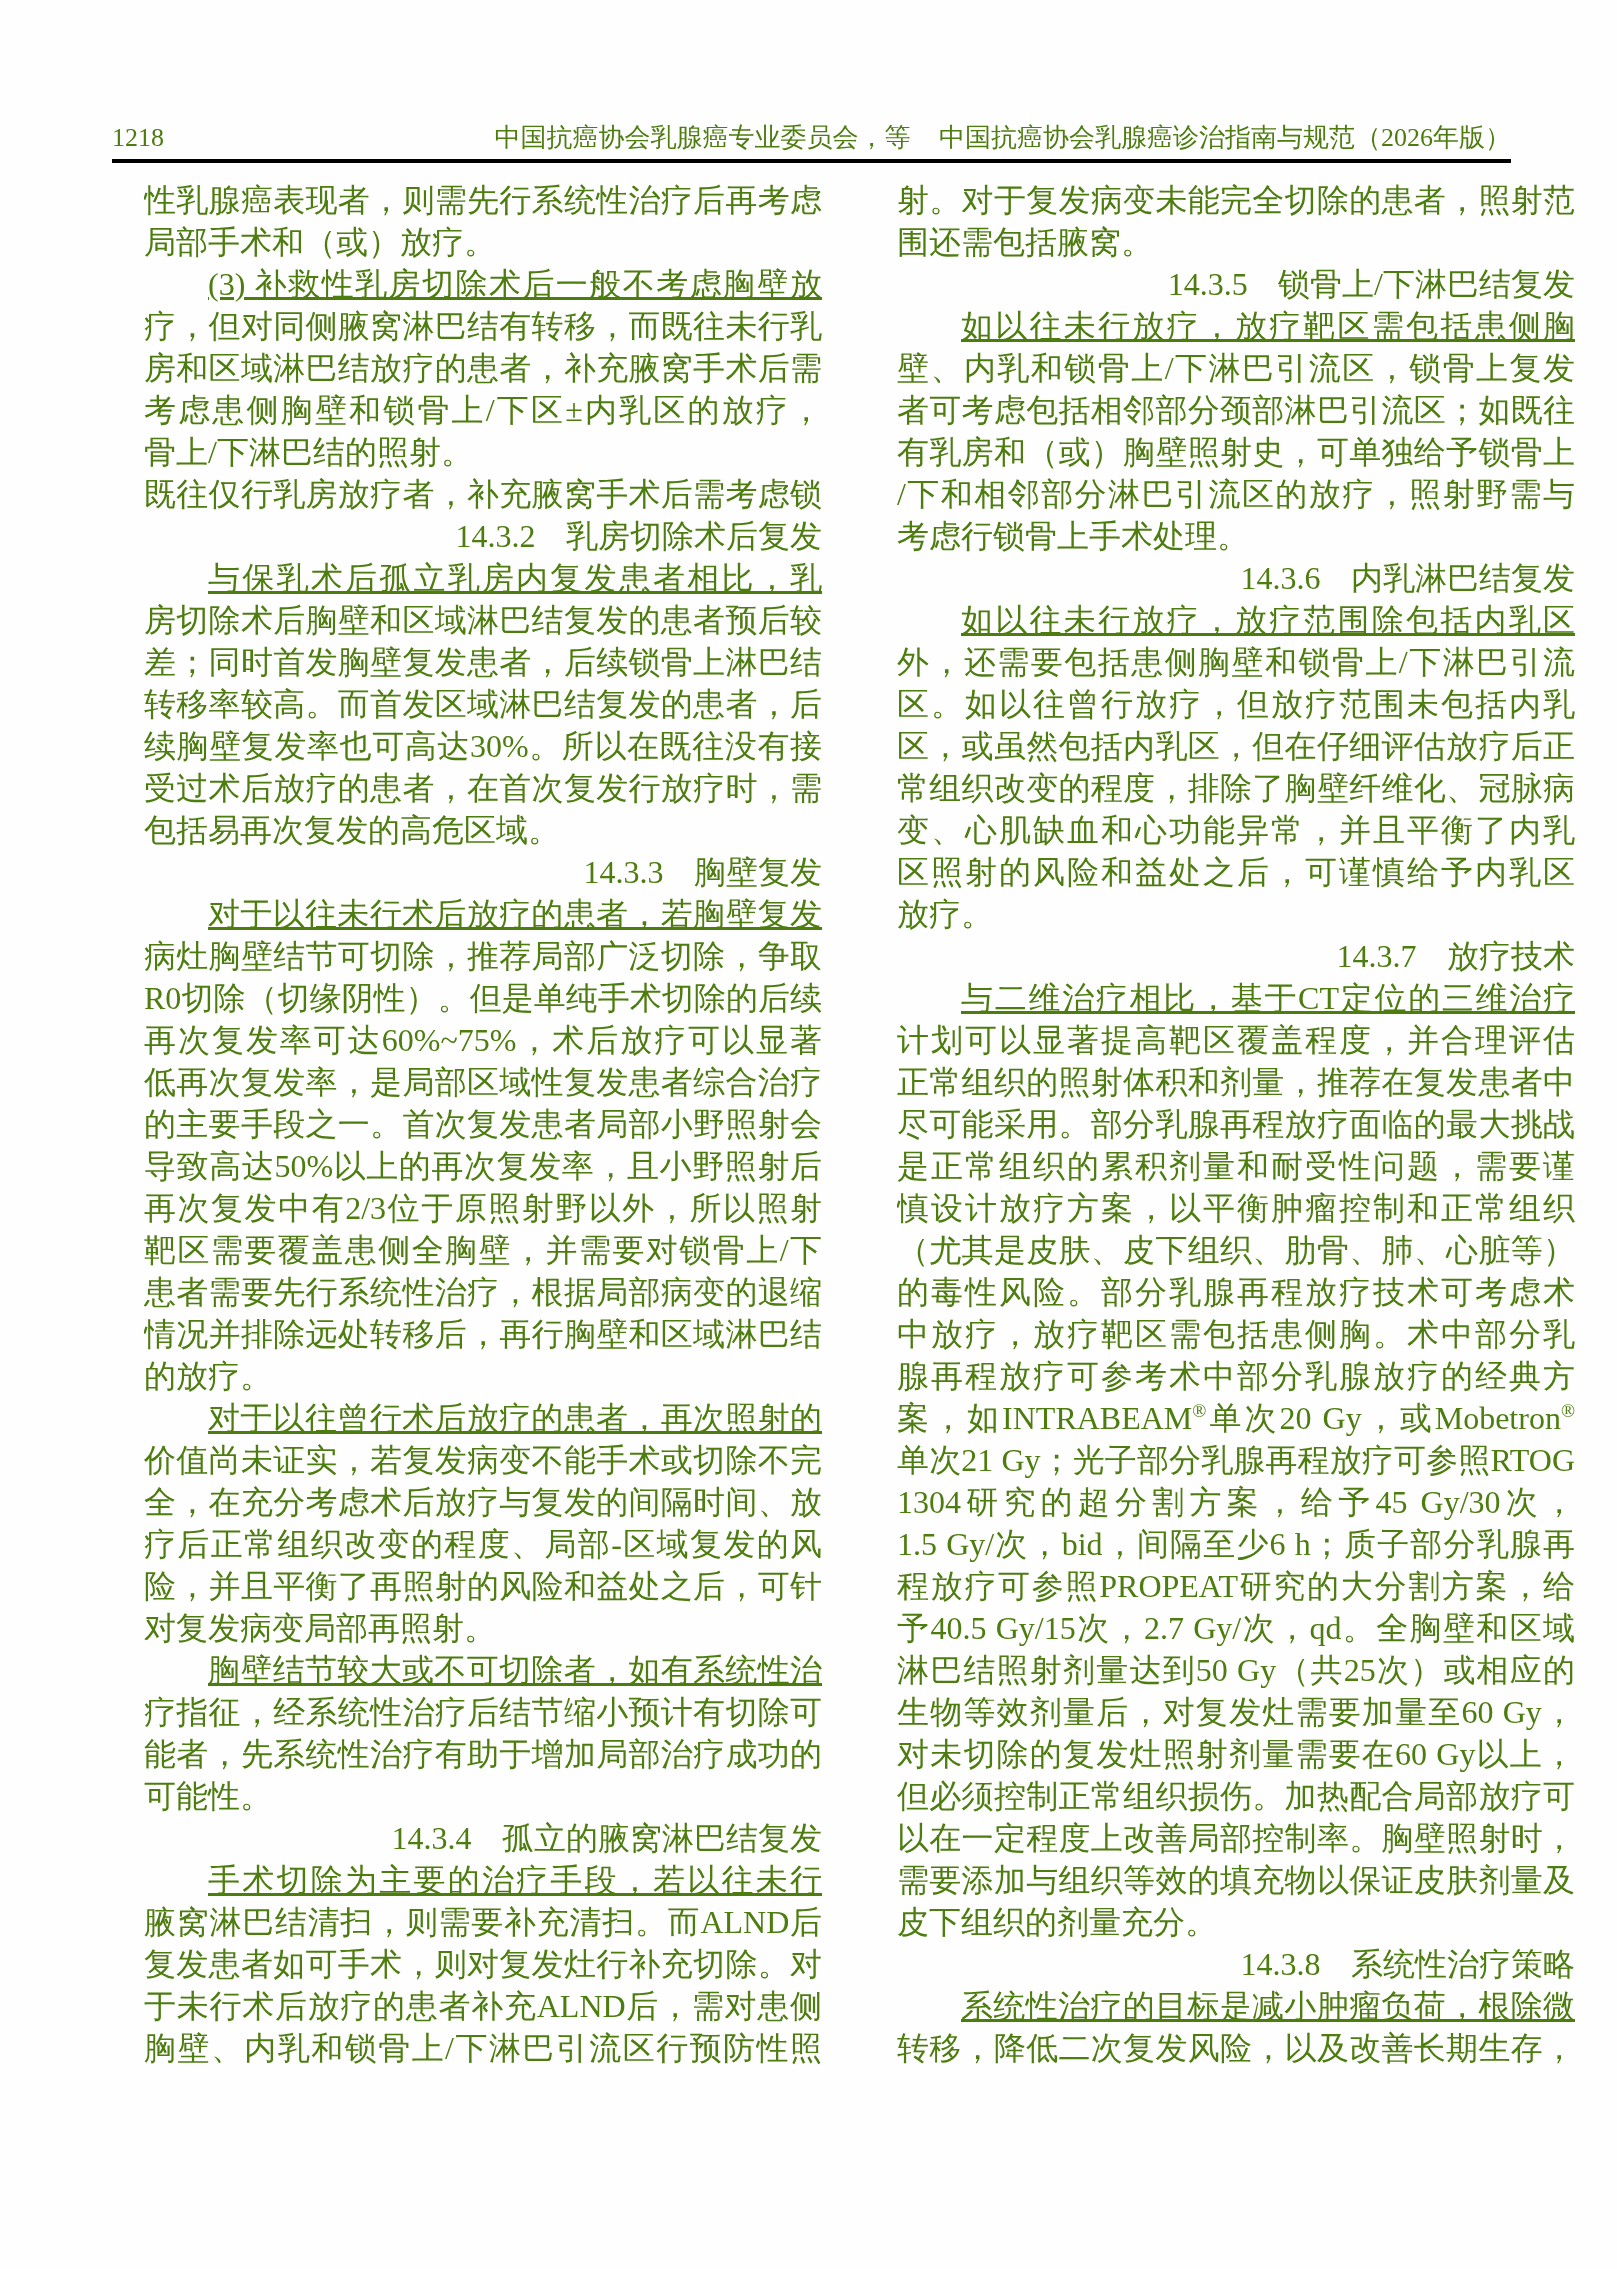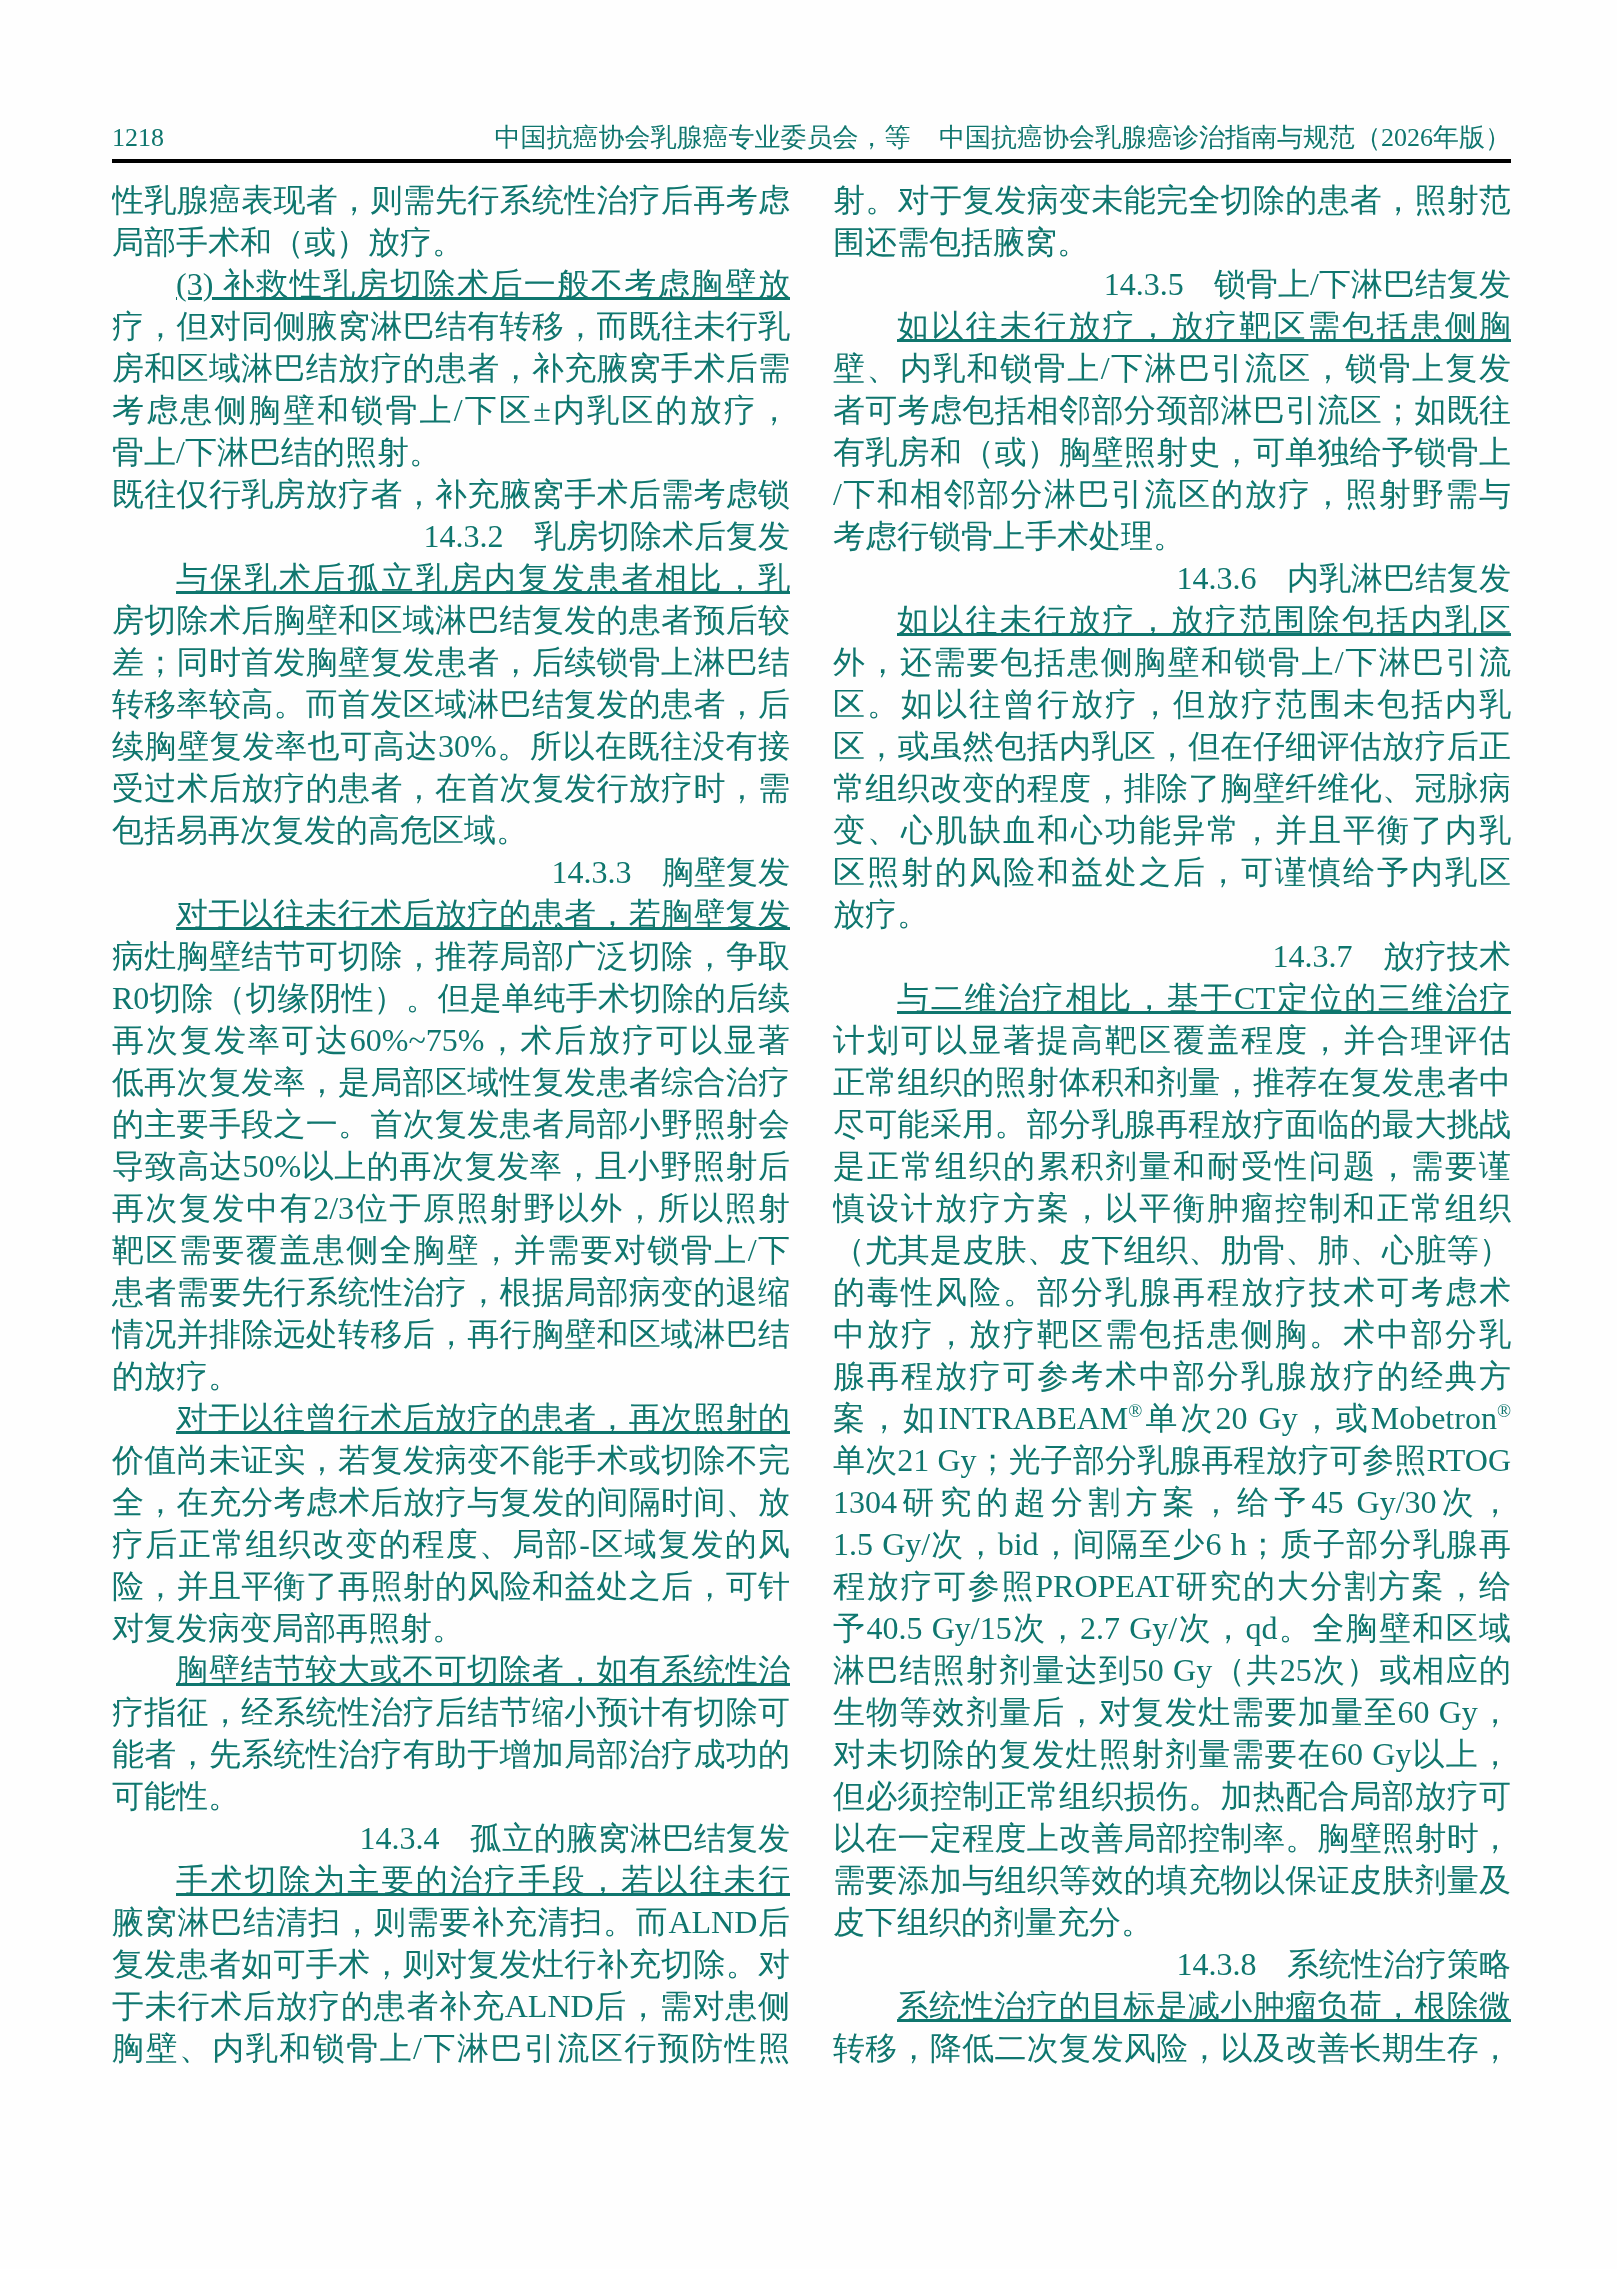--- a/index.html
+++ b/index.html
@@ -5,21 +5,21 @@
   html, body {
     margin: 0;
     padding: 0;
     background: #e8e8e8;
   }
   .page {
     position: relative;
     width: 1618px;
     height: 2269px;
     background: #fefefe;
-    color: #0f766e;
+    color: #4d7c0f;
     font-family: "Liberation Serif", "DejaVu Serif", serif;
     overflow: hidden;
   }
   .header-row {
     position: absolute;
     left: 112px;
     top: 122px;
     width: 1399px;
     display: flex;
     justify-content: space-between;
@@ -44,20 +44,21 @@
     position: absolute;
     left: 112px;
     top: 179px;
     width: 1399px;
     display: flex;
     gap: 43px;
   }
   .column {
     width: 678px;
     flex: 0 0 678px;
+    margin-left: 32px;
   }
   .line {
     font-size: 32px;
     line-height: 42px;
     height: 42px;
     text-align: justify;
     text-align-last: justify;
     overflow: hidden;
   }
   .line.indent { padding-left: 64px; text-decoration: underline; }

